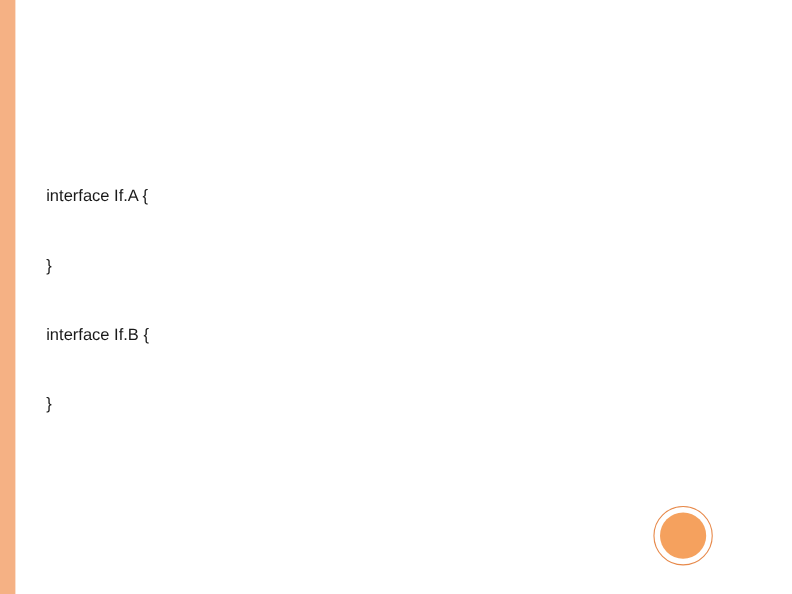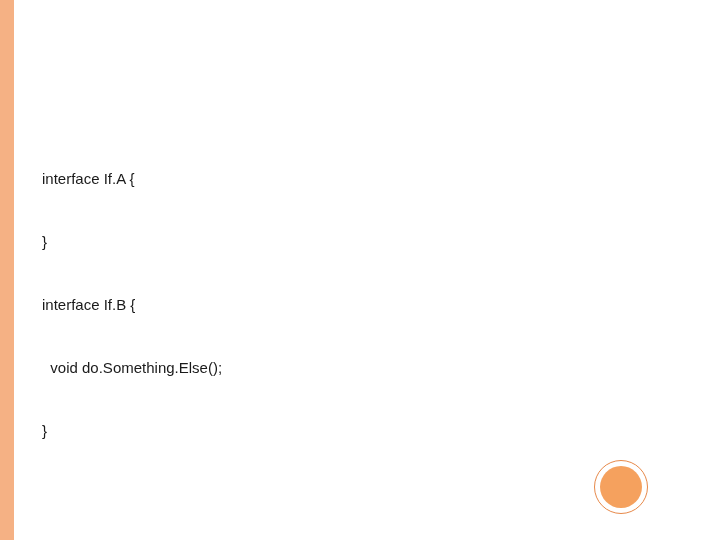--- a/index.html
+++ b/index.html
@@ -59,21 +59,20 @@
 </head>
 <body>
 
 <div class="left-bar"></div>
 
 <div class="slide-area">
   <div class="code-block">
     <span class="code-line">interface If.A {</span>
     <span class="code-line">}</span>
     <span class="code-line">interface If.B {</span>
-    <span class="code-line">  void do.Something.Else();</span>
     <span class="code-line">}</span>
     
     
     
     
     
     
     
     
     

